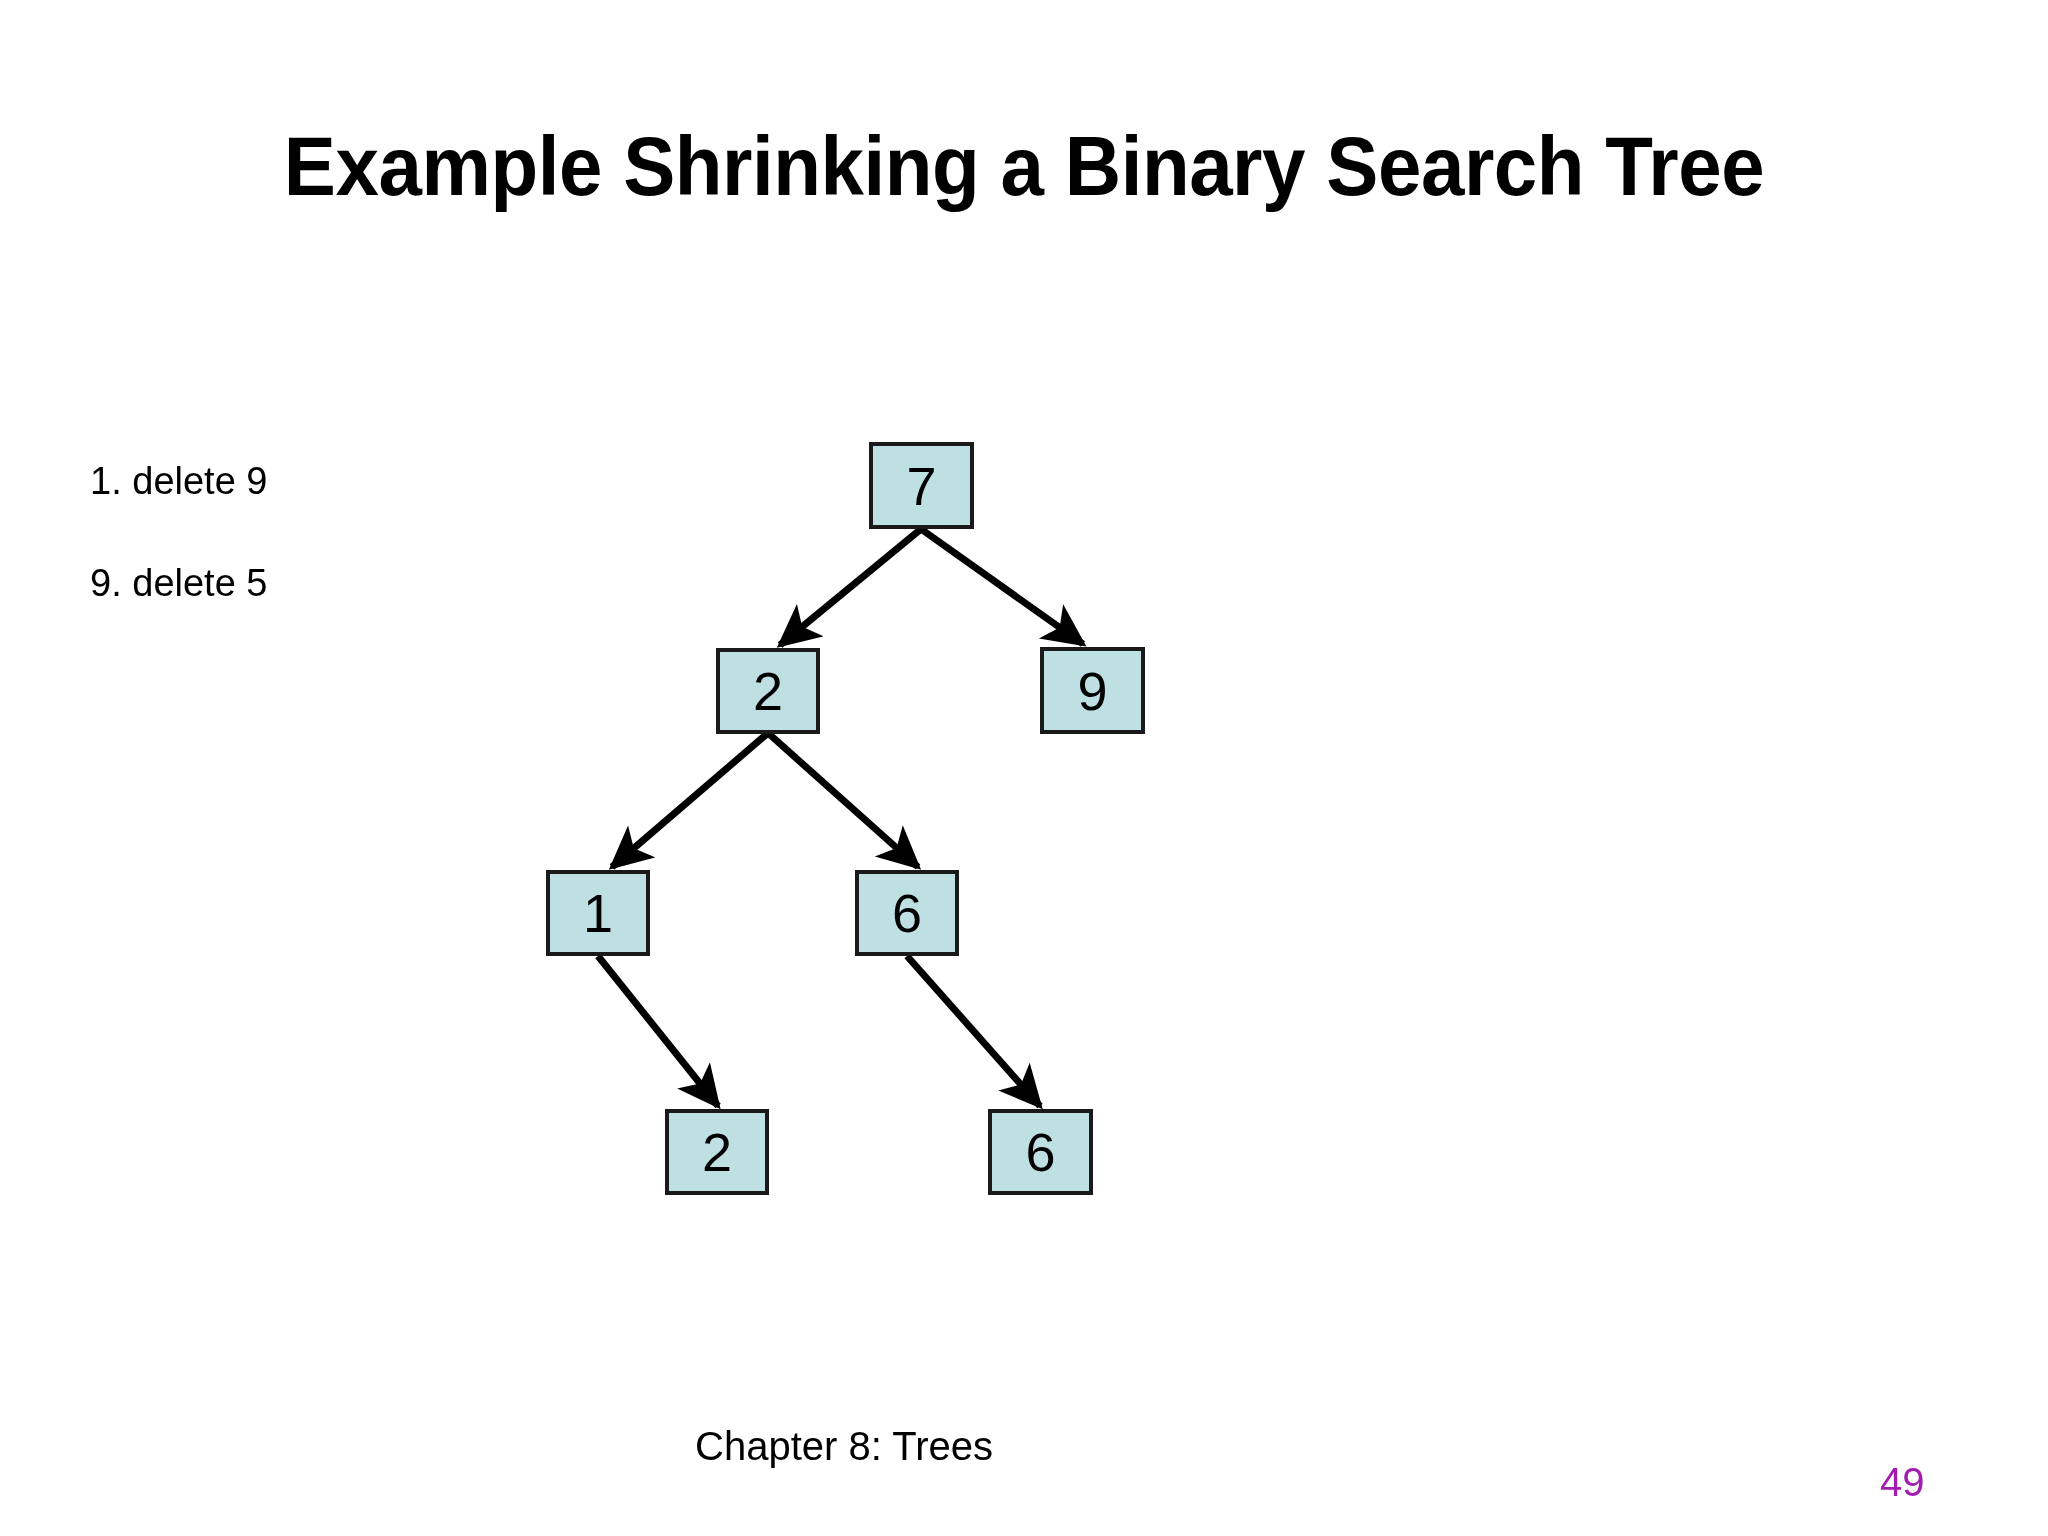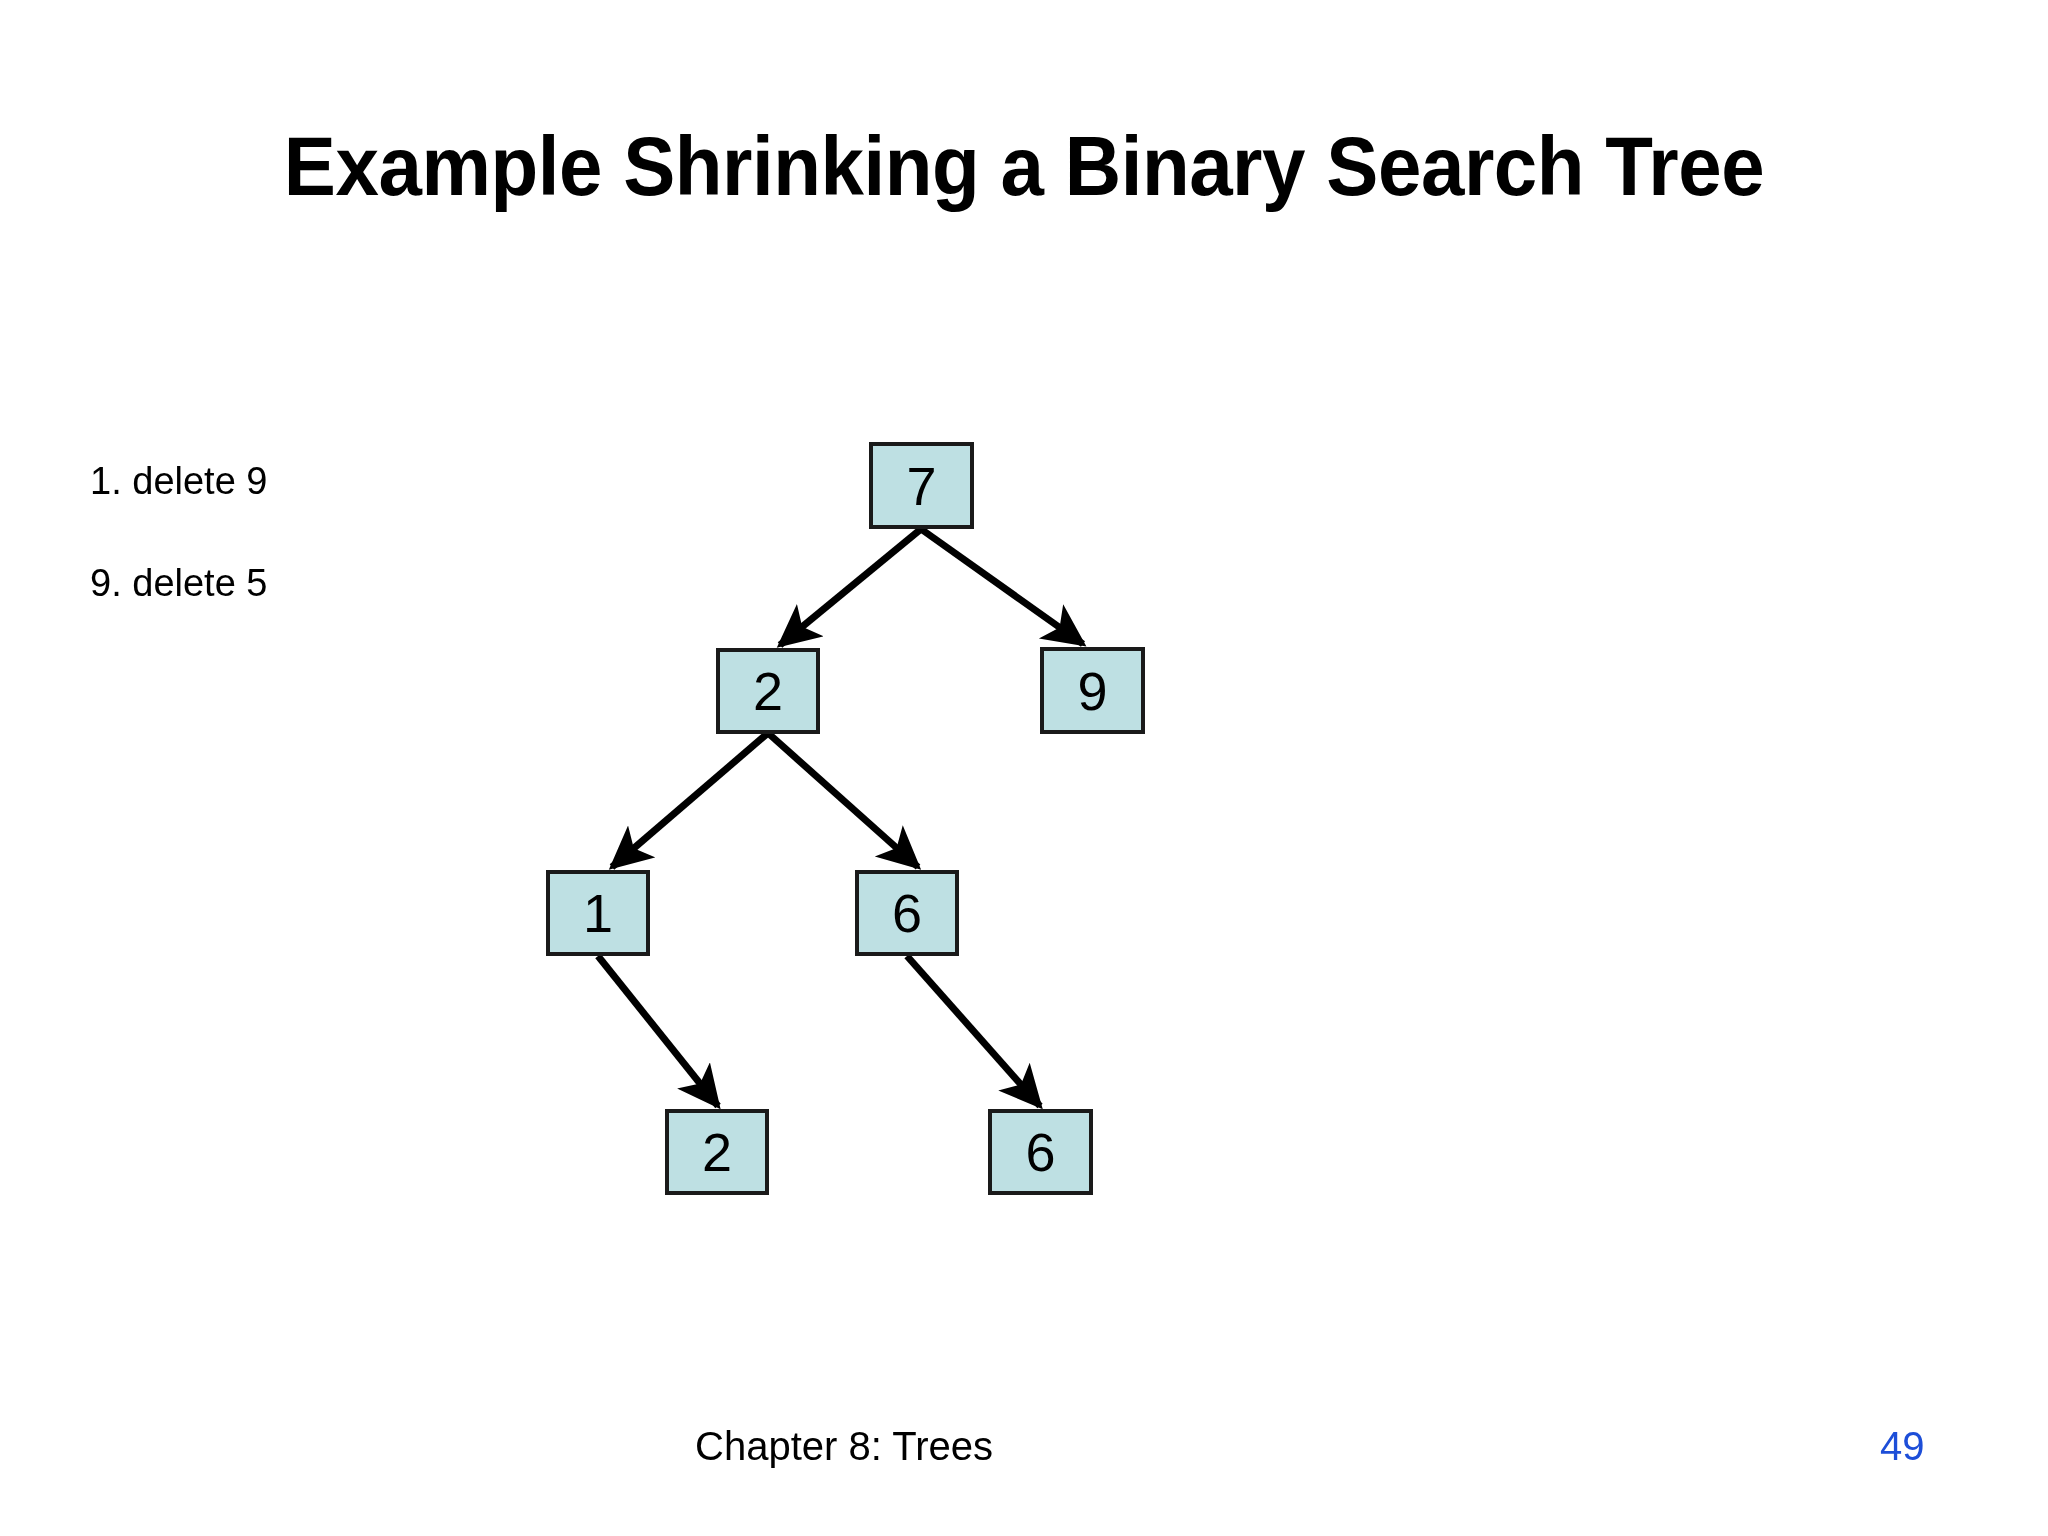--- a/index.html
+++ b/index.html
@@ -77,24 +77,24 @@
     width: 1664px;
     text-align: center;
     font-family: "Liberation Sans", sans-serif;
     font-size: 40px;
     color: #000000;
     padding-left: 12px;
   }
   #page-number {
     position: absolute;
     left: 1880px;
-    top: 1424px;
+    top: 1460px;
     font-family: "Liberation Sans", sans-serif;
     font-size: 40px;
-    color: #1d4ed8;
+    color: #a21caf;
   }
 </style>
 </head>
 <body>
 
 <div id="slide">
 
   <div id="slide-title">Example Shrinking a Binary Search Tree</div>
 
   <div id="step-list">

